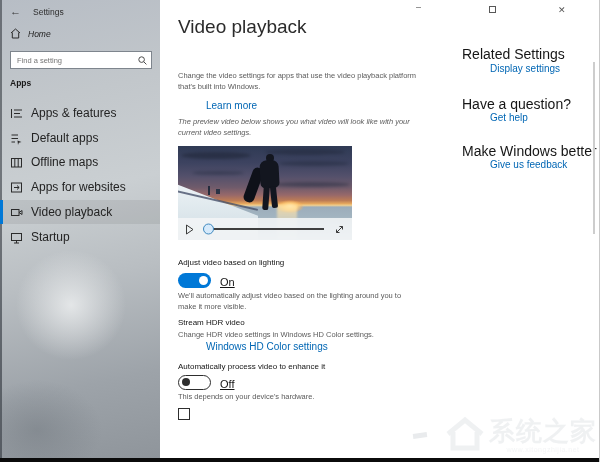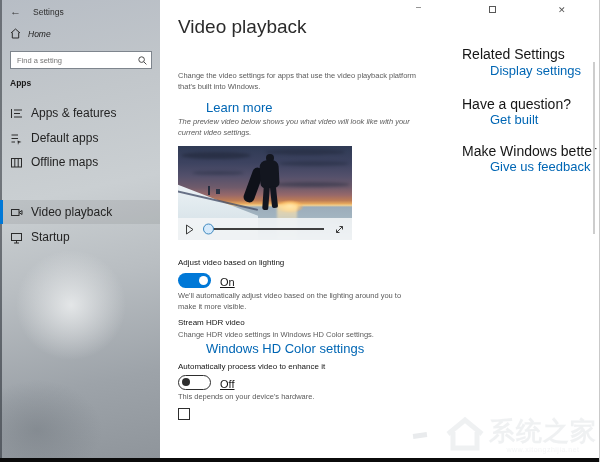--- a/index.html
+++ b/index.html
@@ -47,21 +47,21 @@
   .win-btn { position:absolute; top:4px; color:#585858; font-size:9px; cursor:pointer; z-index:5; }
   .btn-min { left:416px; top:2px; }
   .btn-max { left:489px; top:6px; width:7px; height:7px; border:1px solid #585858; }
   .btn-close { left:558px; top:5px; }
 
   
   .page-title { position:absolute; left:178px; top:16px; font-size:19px; font-weight:400; color:#2b2b2b; }
   .para { position:absolute; left:178px; width:242px; font-size:7.5px; line-height:1.45; color:#5b5b5b; }
   .p-intro { top:71px; }
   .p-preview { top:117px;font-style:italic; }
-  .link { color:#0066b4; font-size:13px; cursor:pointer; text-decoration:none;padding-left:28px; }
+  .link { color:#0066b4; font-size:10px; cursor:pointer; text-decoration:none;padding-left:28px; }
   .l-learn { position:absolute; left:178px; top:100px; }
 
   
   .video { position:absolute; left:178px; top:146px; width:174px; height:94px; overflow:hidden; background:#333; }
   .scene { position:absolute; inset:0;
     background:linear-gradient(180deg,#2f3a54 0%,#3d4360 18%,#53506b 32%,#6f5b6b 44%,#96686a 52%,#bd7c55 58%,#e7a95e 61.5%,#f2cf8d 63%,#9cadbb 65%,#a2b4c0 75%,#bccbd5 90%,#ccd9e0 100%); }
   .cloud { position:absolute; background:#252c40; border-radius:50%; filter:blur(1.5px); }
   .c1 { left:2%;  top:6%;  width:40%; height:7px; opacity:.75; }
   .c2 { left:50%; top:3%;  width:46%; height:6px; opacity:.6; }
   .c3 { left:58%; top:16%; width:40%; height:5px; opacity:.5; }
@@ -177,20 +177,30 @@
     <span class="nav-icon">
       <svg width="13" height="13" viewBox="0 0 13 13" fill="none" stroke="#2b2b2b" stroke-width="1">
         <path d="M1.5 3 H8"></path>
           <path d="M1.5 6.5 H8"></path>
           <path d="M1.5 10 H5"></path>
           <path d="M7.5 8.5 L11.5 10 L8.8 10.8 L8 13 Z" fill="#2b2b2b" stroke="none"></path>
       </svg>
       </span>
     <span class="lbl">Default apps</span>
   </div>
+  <div class="nav-item" style="top:175px;">
+    <span class="nav-icon">
+      <svg width="13" height="13" viewBox="0 0 13 13" fill="none" stroke="#2b2b2b" stroke-width="1">
+        <rect x="1.5" y="2" width="10" height="9"></rect>
+          <path d="M4 6.5 H9"></path>
+          <path d="M7 4.5 L9.2 6.5 L7 8.5"></path>
+      </svg>
+      </span>
+    <span class="lbl">Apps for websites</span>
+  </div>
   <div class="nav-item selected" style="top:200px;">
     <span class="nav-icon">
       <svg width="13" height="13" viewBox="0 0 13 13" fill="none" stroke="#2b2b2b" stroke-width="1">
         <rect x="1.5" y="3.5" width="7.5" height="6"></rect>
           <path d="M9 6.5 L12 4.5 V8.5 Z"></path>
       </svg>
       </span>
     <span class="lbl">Video playback</span>
   </div>
   <div class="nav-item" style="top:225px;">
@@ -266,21 +276,21 @@
       <span class="dot"></span>
     </div>
   <div class="state-txt" style="top:378px;">Off</div>
   <p class="para" style="top:392px;">This depends on your device's hardware.</p>
 
   <div class="checkbox"></div>
 
   <div class="rr-head" style="top:46px;">Related Settings</div>
   <a class="link rr-link" style="top:63px;">Display settings</a>
   <div class="rr-head" style="top:96px;">Have a question?</div>
-  <a class="link rr-link" style="top:112px;">Get built</a>
+  <a class="link rr-link" style="top:112px;">Get help</a>
   <div class="rr-head" style="top:143px;">Make Windows better</div>
   <a class="link rr-link" style="top:159px;">Give us feedback</a>
 
   <div class="scroll-thumb"></div>
 
   <div class="wm-dash"></div>
   <div class="watermark">
     <span>
       <svg width="42" height="38" viewBox="0 0 42 38" fill="none" stroke="#e6e8eb" stroke-width="5">
         <path d="M4 20 L21 6 L38 20"></path>

